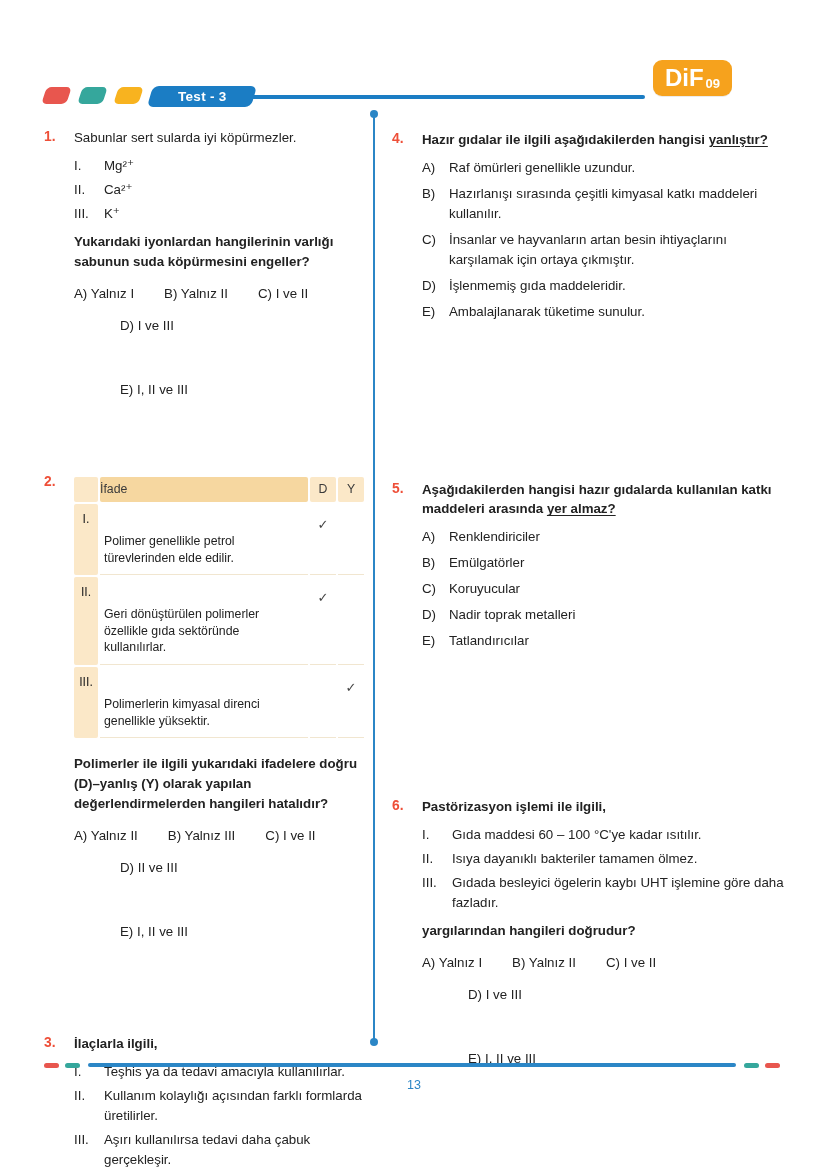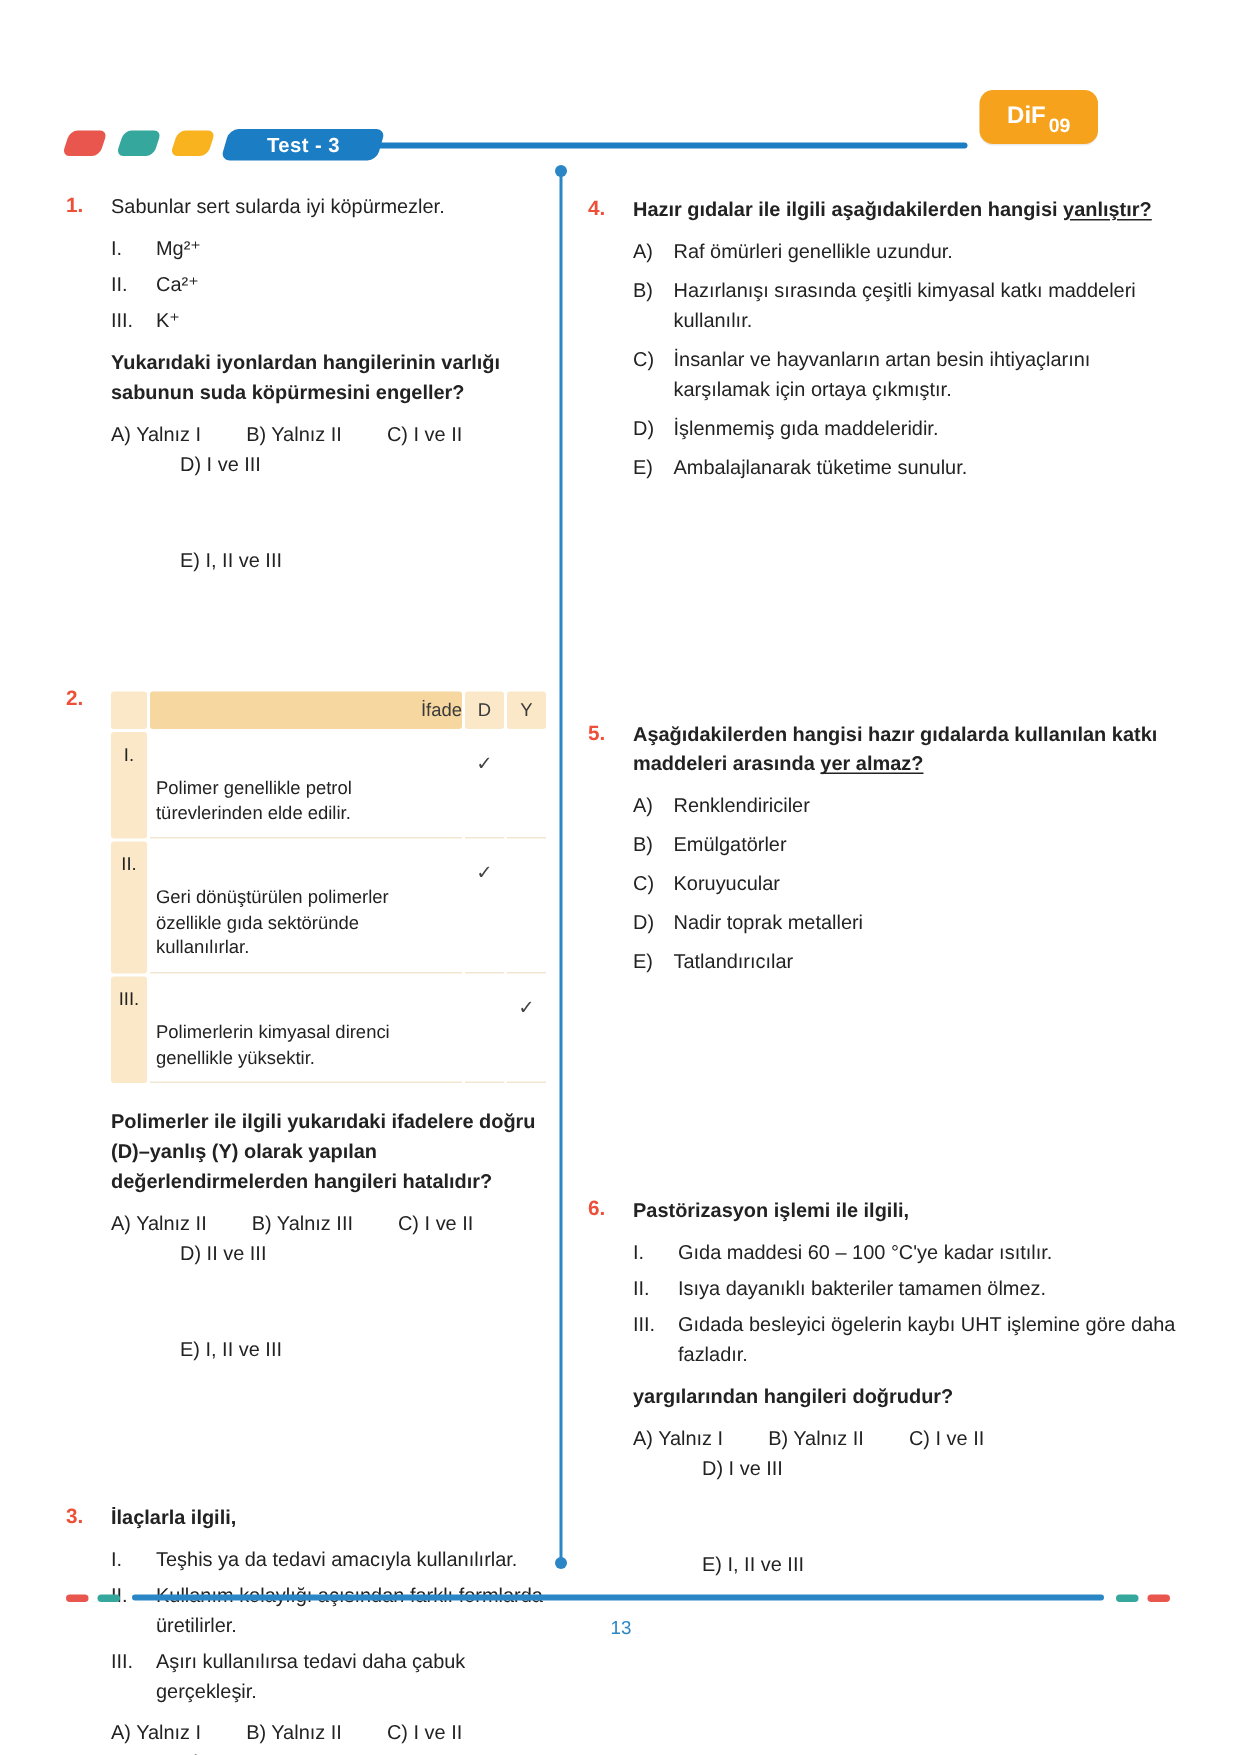--- a/index.html
+++ b/index.html
@@ -65,21 +65,21 @@
     width: 79px; height: 36px;
     background: #f6a21d;
     border-radius: 9px;
     display: flex; align-items: center; justify-content: center;
     gap: 2px;
     box-shadow: 0 1px 0 rgba(0,0,0,0.08);
   }
   .logo-brand {
     color: #ffffff;
     font-weight: 700;
-    font-size: 16px;
+    font-size: 24px;
     line-height: 1;
   }
   .logo-number {
     color: #ffffff;
     font-weight: 700;
     font-size: 13px;
     align-self: flex-end;
     padding-bottom: 5px;
   }
 
@@ -126,42 +126,42 @@
   }
   .para { margin: 0 0 8px; }
   .b { font-weight: 700; }
   .u { text-decoration: underline; text-underline-offset: 2px; }
 
   .items { margin: 4px 0 8px; }
   .item { display: flex; margin: 4px 0; }
   .item-label { width: 30px; flex-shrink: 0; }
   .item-text { flex: 1; min-width: 0; }
 
-  .opt-row { display: flex; white-space: nowrap; }
+  .opt-row { display: flex; margin-top: 12px; white-space: nowrap; }
   .opt-row.r1 { gap: 30px; }
   .opt-row.r2 { padding-left: 46px; gap: 44px; flex-direction: column; }
 
   .opt { display: flex; margin: 6px 0; }
   .opt-label { width: 27px; flex-shrink: 0; }
   .opt-text { flex: 1; min-width: 0; }
 
   
   .dy-table {
     display: grid;
     grid-template-columns: 24px 1fr 26px 26px;
     gap: 2px;
     margin: 4px 0 16px;
     font-size: 12.3px;
     line-height: 1.35;
   }
   .t-cell { box-sizing: border-box; }
   .t-corner   { background: #fbe8c8; border-radius: 2px; }
   .t-head {
     background: #f6d7a0;
-    text-align: right;
+    text-align: left;
     padding: 4px 0;
     font-weight: 500;
     color: #3a3a3a;
     border-radius: 2px;
   }
   .t-col-head {
     background: #fbe8c8;
     text-align: center;
     padding: 4px 0;
     color: #3a3a3a;

